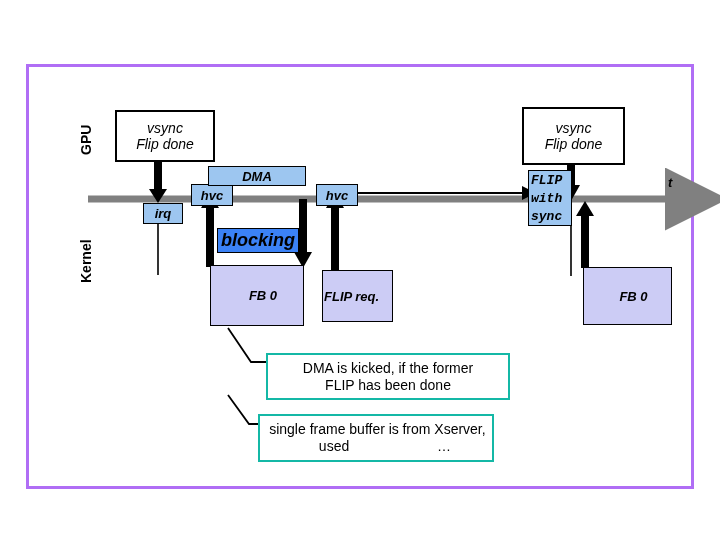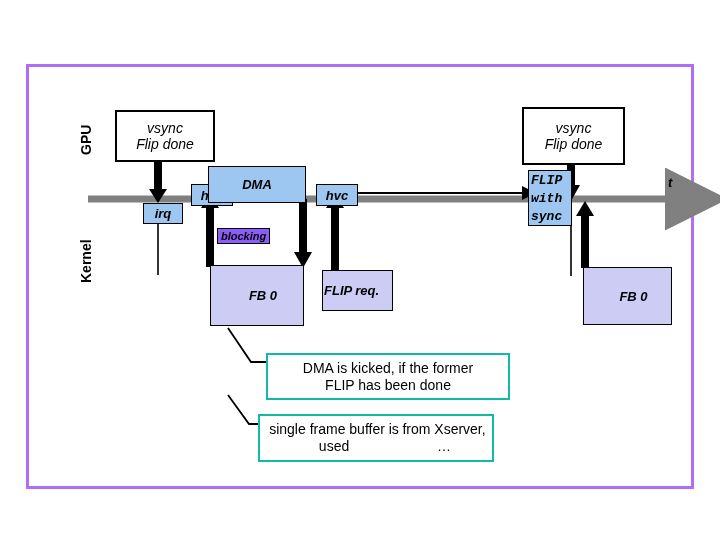--- a/index.html
+++ b/index.html
@@ -106,24 +106,24 @@
   svg.overlay {
     position: absolute;
     left: 0;
     top: 0;
     width: 720px;
     height: 540px;
     pointer-events: none;
   }
   .blocking-lbl {
     position: absolute;
-    background: #8b5cf6;
+    background: #3b82f6;
     border: 1px solid #000000;
     box-sizing: border-box;
-    font-size: 11px;
+    font-size: 18px;
     font-style: italic;
     font-weight: bold;
     color: #000;
     padding: 1px 3px;
     white-space: nowrap;
   }
 </style>
 </head>
 <body>
 
@@ -194,33 +194,33 @@
 
   <div class="wbox" style="left:522px; top:107px; width:103px; height:58px; flex-direction:column;">
     <span style="font-style:italic;">vsync</span>
     <span style="font-style:italic;">Flip done</span>
   </div>
 
   <div class="bbox" style="left:143px; top:203px; width:40px; height:21px;">irq</div>
 
   <div class="bbox" style="left:191px; top:184px; width:42px; height:22px;">hvc</div>
 
-  <div class="bbox" style="left:208px; top:166px; width:98px; height:37px;">DMA</div>
+  <div class="bbox" style="left:208px; top:166px; width:98px; height:20px;">DMA</div>
 
   <div class="bbox" style="left:316px; top:184px; width:42px; height:22px;">hvc</div>
 
   <div class="bbox" style="left:528px; top:170px; width:44px; height:56px; flex-direction:column; justify-content:space-around; align-items:flex-start; padding-left:2px;font-family:Liberation Mono, monospace;">
     <span>FLIP</span>
     <span>with</span>
     <span>sync</span>
   </div>
 
   <div class="lbox" style="left:210px; top:265px; width:94px; height:61px;">FB 0</div>
 
-  <div class="lbox" style="left:322px; top:270px; width:71px; height:41px; justify-content:flex-start; padding-left:1px;">FLIP req.</div>
+  <div class="lbox" style="left:322px; top:270px; width:71px; height:52px; justify-content:flex-start; padding-left:1px;">FLIP req.</div>
 
   <div class="lbox" style="left:583px; top:267px; width:89px; height:58px;">FB 0</div>
 
   <div class="blocking-lbl" style="left:217px; top:228px;">blocking</div>
 
   <div class="tlabel" style="left:668px; top:175px;">t</div>
 
   <div class="note" style="left:266px; top:353px; width:244px; height:47px; flex-direction:column;">
     <span>DMA is kicked, if the former</span>
     <span>FLIP has been done</span>

